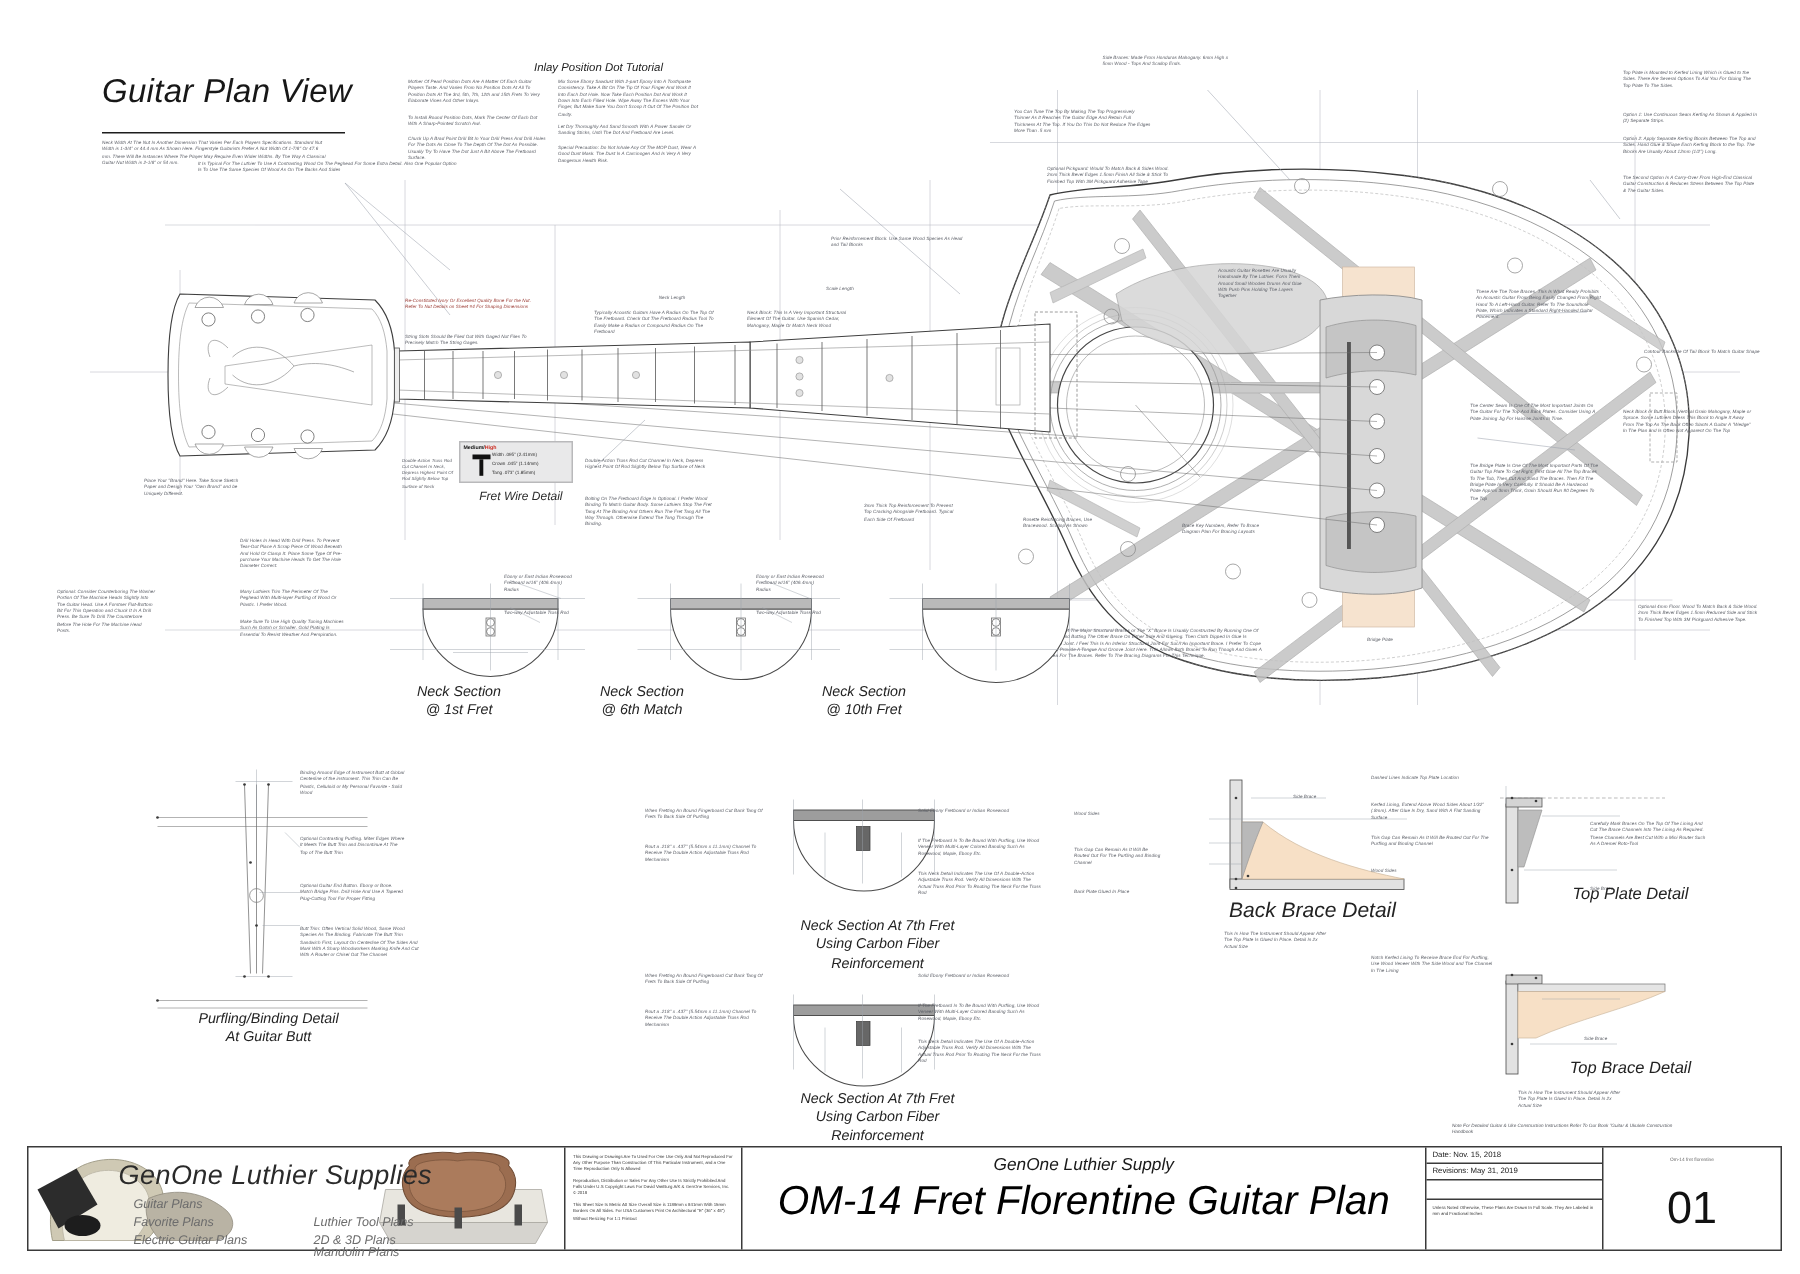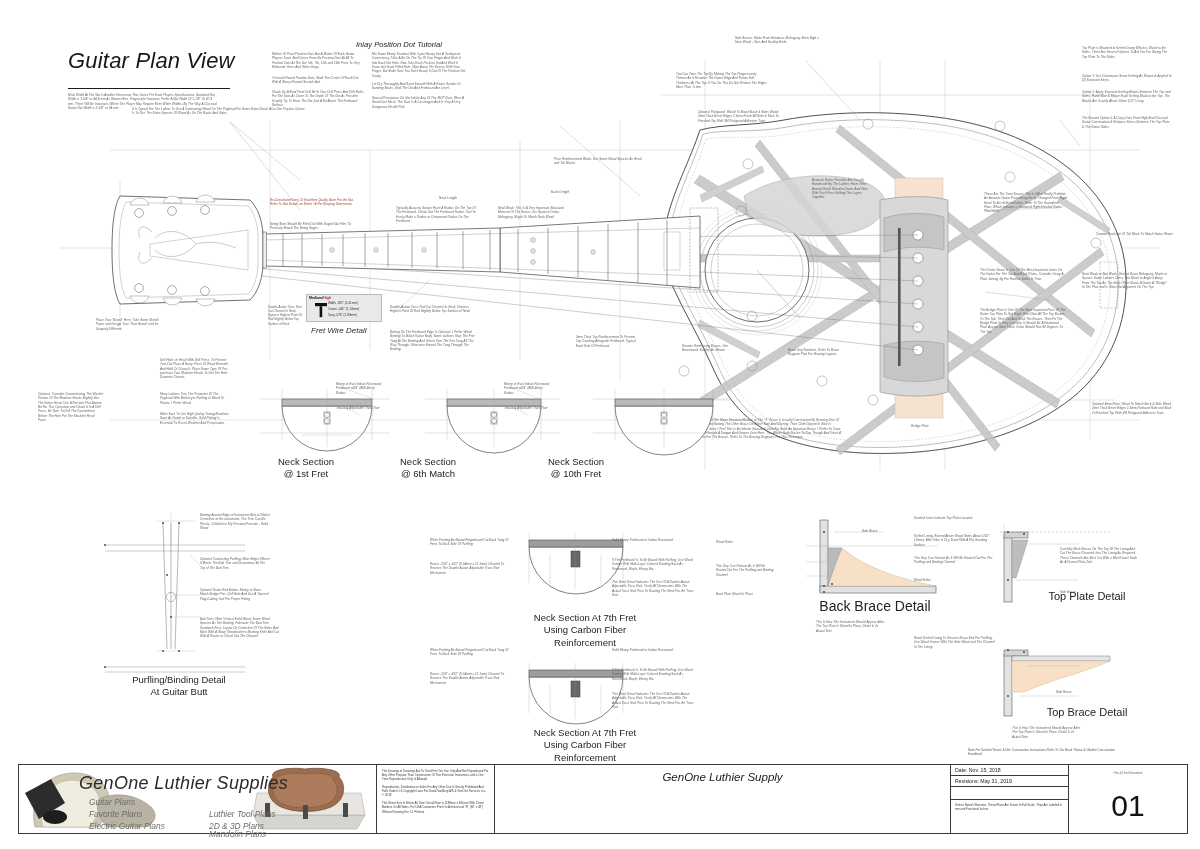--- a/index.html
+++ b/index.html
@@ -4,22 +4,22 @@
 <style>
   html,body{margin:0;padding:0;background:#fff;}
   body{width:1200px;height:849px;font-family:"Liberation Sans",sans-serif;color:#111;overflow:hidden;}
   #sheet{position:relative;width:1200px;height:849px;background:#ffffff;}
 
   
   .abs{position:absolute;}
   .note{position:absolute;font-style:italic;font-size:3.05px;line-height:1.42;color:#5d6068;letter-spacing:.02em;}
   .note.red{color:#9b3a33;}
   .lbl{position:absolute;font-style:italic;color:#2b2b2b;white-space:nowrap;}
-  .ctr{text-align:left;}
-  .ttl-sec{position:absolute;font-size:11px;color:#232323;text-align:center;line-height:1.25;}
+  .ctr{text-align:right;}
+  .ttl-sec{position:absolute;font-style:italic;font-size:11px;color:#232323;text-align:center;line-height:1.25;}
   svg{display:block;overflow:visible;}
 
   
   #plan-title{left:68px;top:48px;font-size:22px;font-style:italic;color:#171717;letter-spacing:.2px;}
   #plan-title-rule{left:68px;top:88px;width:162px;height:1.4px;background:#1d1d1d;}
 
   #inlay-title{left:356px;top:40px;font-size:7.6px;font-style:italic;color:#1d1d1d;}
 
   
   #fretbox{left:306px;top:294px;width:74px;height:26px;background:#e9e9ea;border:.5px solid #b9b9bb;}
@@ -599,20 +599,21 @@
     </div>
 
     <div class="tb-cell" id="tb-legal">
       <p>This Drawing or Drawings Are To Used For One Use Only And Not Reproduced For Any Other Purpose Than Construction Of This Particular Instrument, and a One Time Reproduction Only Is Allowed</p>
       <p>Reproduction, Distribution or Sales For Any Other Use Is Strictly Prohibited And Falls Under U.S Copyright Laws For David VanBurg A/K &amp; GenOne Services, Inc.  © 2018</p>
       <p>This Sheet Size Is Metric A0 Size Overall Size is 1189mm x 841mm With 15mm Borders On All Sides. For USA Customers Print On Architectural "E" (36" x 48") Without Resizing For 1:1 Printout</p>
     </div>
 
     <div class="tb-cell" id="tb-main">
       <div id="tb-supply">GenOne Luthier Supply</div>
+      <div id="tb-plan">OM-14 Fret Florentine Guitar Plan</div>
     </div>
 
     <div class="tb-cell" id="tb-dates">
       <div class="tb-row">Date: Nov. 15, 2018</div>
       <div class="tb-row">Revisions: May 31, 2019</div>
       <div class="tb-row" style="height:8px;border-bottom:1px solid #3a3a3a;"></div>
       <div style="padding:3px 4px;font-size:2.9px;line-height:1.45;color:#3a3a3a;font-style:normal;">Unless Noted Otherwise, These Plans Are Drawn In Full Scale. They Are Labeled in mm and Fractional Inches</div>
     </div>
 
     <div class="tb-cell" id="tb-sheet">

